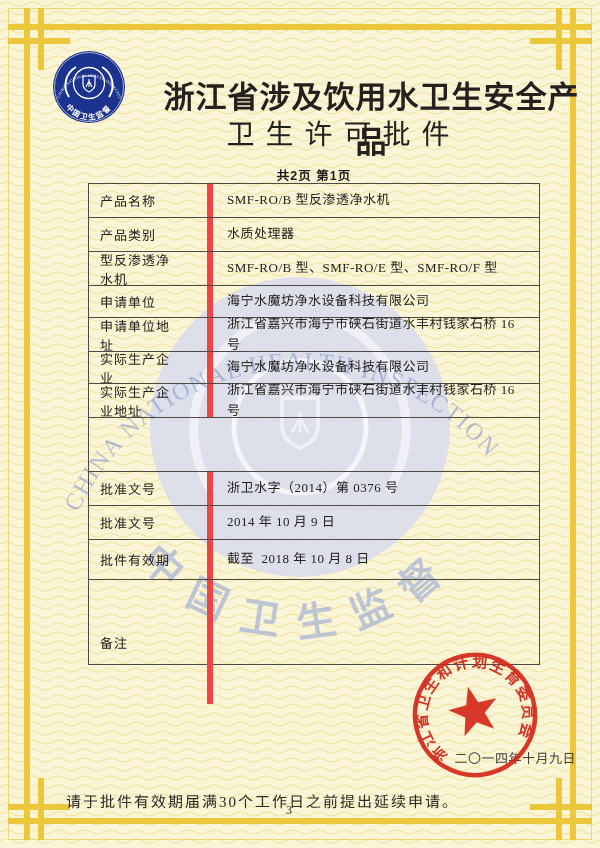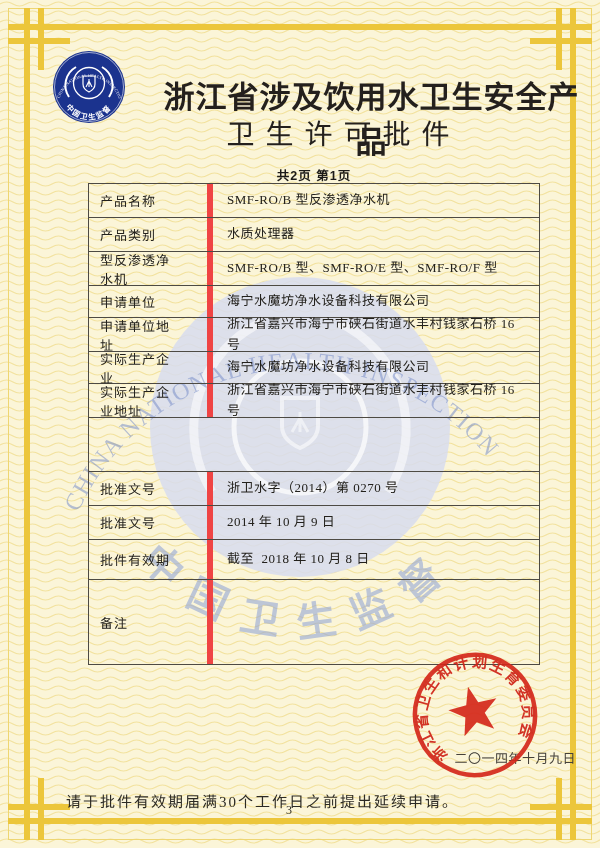--- a/index.html
+++ b/index.html
@@ -31,21 +31,21 @@
     position:absolute;left:88px;top:165px;width:452px;text-align:center;
     font-family:"Liberation Sans","DejaVu Sans",sans-serif;
     font-size:12.5px;font-weight:bold;letter-spacing:1px;color:#1d1b18;z-index:3;
   }
   
   .cert-table{
     position:absolute;left:88px;top:183px;width:452px;z-index:3;
     border:1.5px solid #4d4a43;box-sizing:border-box;
   }
   .t-row{display:flex;border-bottom:1px solid #4d4a43;box-sizing:border-box;}
-  .t-row:last-child{border-bottom:none;}
+  .t-row:last-child{border-bottom:none;flex-direction:column;}
   .t-label{
     width:124px;flex:0 0 124px;border-right:6px solid #ef4444;box-sizing:border-box;
     display:flex;align-items:center;padding:2px 24px 2px 11px;
     font-size:13px;color:#23211c;letter-spacing:1px;
   }
   .t-value{
     flex:1;display:flex;align-items:center;padding:3px 8px 3px 14px;
     font-size:13px;color:#23211c;line-height:1.6;letter-spacing:0.5px;
     white-space:pre-wrap;
   }
@@ -163,21 +163,21 @@
       <div class="t-value">海宁水魔坊净水设备科技有限公司</div>
     </div>
     <div class="t-row h34">
       <div class="t-label">实际生产企业地址</div>
       <div class="t-value">浙江省嘉兴市海宁市硖石街道水丰村钱家石桥 16 号</div>
     </div>
     <div class="t-row h54">
     </div>
     <div class="t-row h34">
       <div class="t-label">批准文号</div>
-      <div class="t-value">浙卫水字（2014）第 0270 号</div>
+      <div class="t-value">浙卫水字（2014）第 0376 号</div>
     </div>
     <div class="t-row h34">
       <div class="t-label">批准文号</div>
       <div class="t-value">2014 年 10 月 9 日</div>
     </div>
     <div class="t-row h40">
       <div class="t-label">批件有效期</div>
       <div class="t-value">截至  2018 年 10 月 8 日</div>
     </div>
     <div class="t-row h84">

